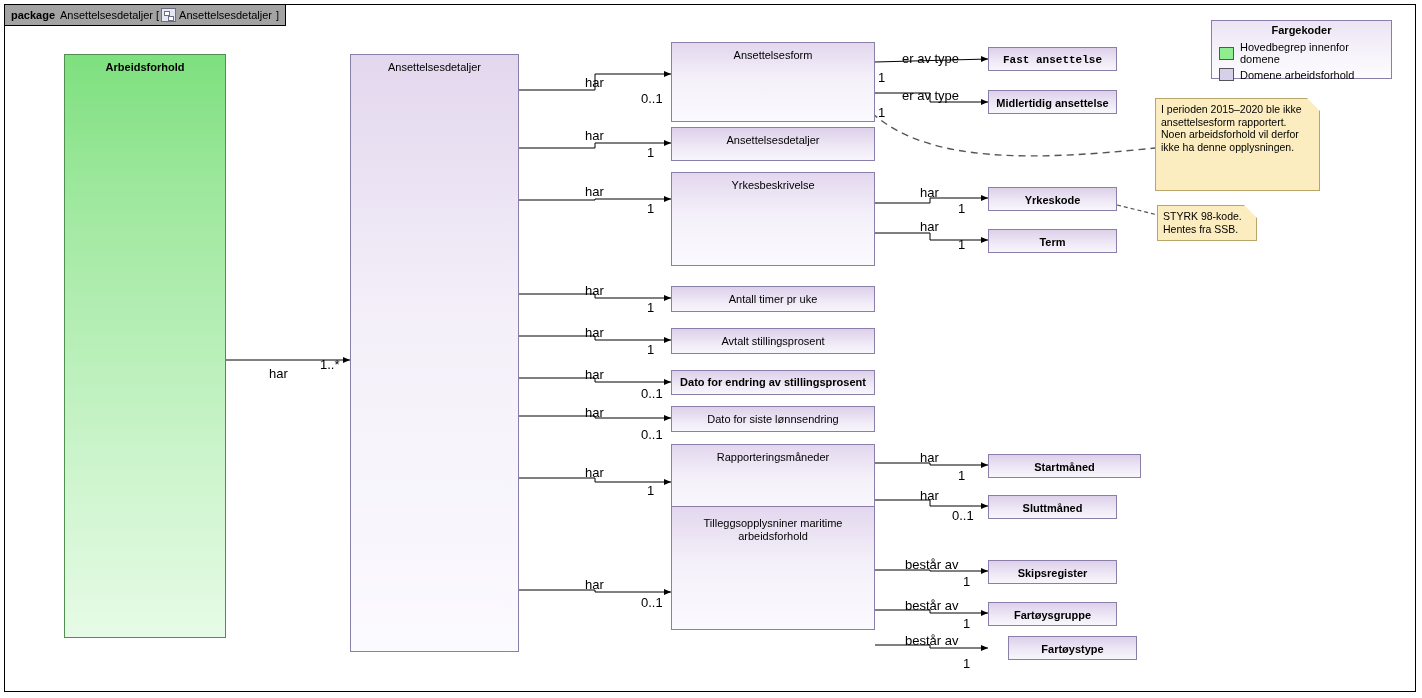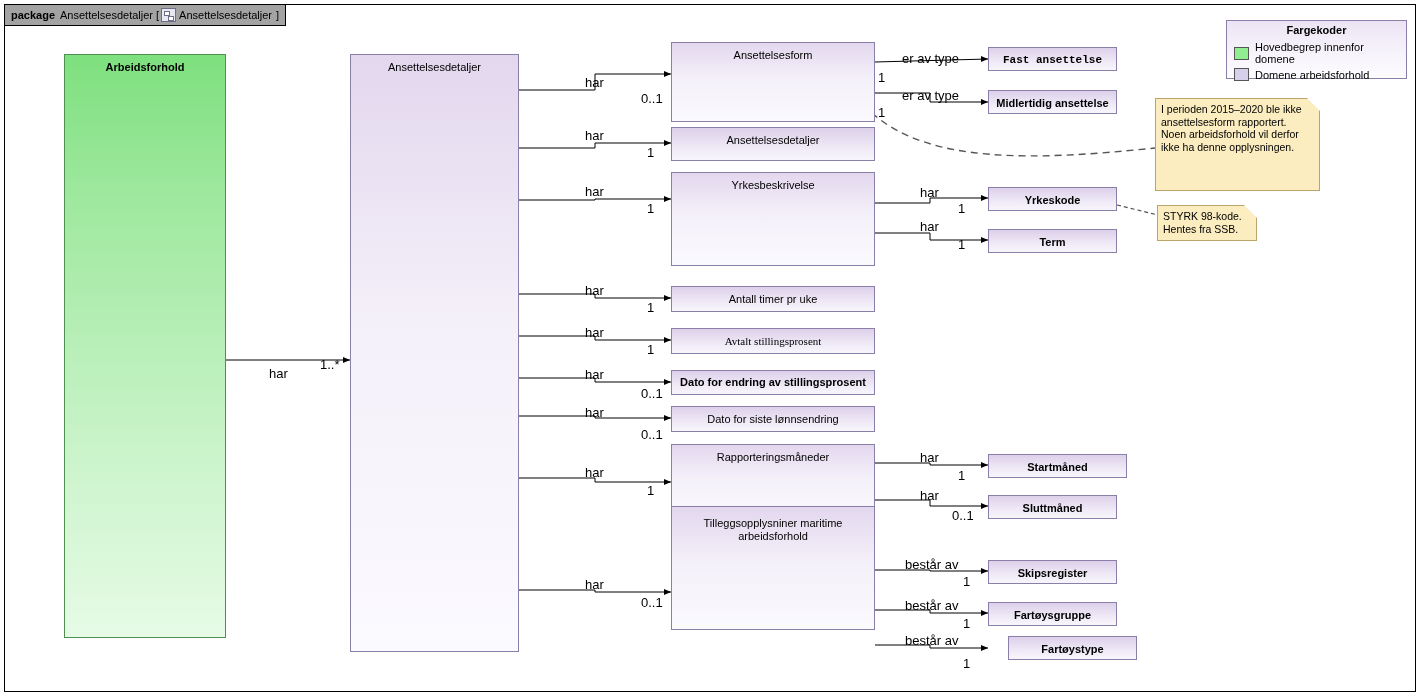--- a/index.html
+++ b/index.html
@@ -108,21 +108,20 @@
     padding-top: 10px;
   }
 
   
   .legend {
     position: absolute;
     box-sizing: border-box;
     border: 1px solid #8a7fa8;
     background: linear-gradient(to bottom, #ece4f4 0%, #f7f4fb 60%, #fdfcff 100%);
     font-size: 11px;
-    margin-left: 15px;
   }
   .legend-title {
     text-align: center;
     font-weight: bold;
     padding: 3px 0 4px 0;
   }
   .legend-row {
     display: flex;
     align-items: center;
     padding: 1px 7px 2px 7px;
@@ -290,37 +289,37 @@
   </div>
 
   <div class="node purple-flat bold" style="left:988px; top:229px; width:129px; height:24px;">
     <span>Term</span>
   </div>
 
   <div class="node purple-flat" style="left:671px; top:286px; width:204px; height:26px;">
     <span>Antall timer pr uke</span>
   </div>
 
-  <div class="node purple-flat" style="left:671px; top:328px; width:204px; height:26px;font-family:Liberation Serif, serif;">
+  <div class="node purple-flat" style="left:671px; top:328px; width:204px; height:26px;">
     <span>Avtalt stillingsprosent</span>
   </div>
 
   <div class="node purple-flat bold" style="left:671px; top:370px; width:204px; height:25px; padding-top:5px;">
     <span>Dato for endring av stillingsprosent</span>
   </div>
 
   <div class="node purple-flat" style="left:671px; top:406px; width:204px; height:26px;">
     <span>Dato for siste lønnsendring</span>
   </div>
 
   <div class="node purple" style="left:671px; top:444px; width:204px; height:74px;">
     <span>Rapporteringsmåneder</span>
   </div>
 
-  <div class="node purple-flat bold" style="left:988px; top:454px; width:139px; height:24px;">
+  <div class="node purple-flat bold" style="left:988px; top:454px; width:153px; height:24px;">
     <span>Startmåned</span>
   </div>
 
   <div class="node purple-flat bold" style="left:988px; top:495px; width:129px; height:24px;">
     <span>Sluttmåned</span>
   </div>
 
   <div class="node purple tall-label" style="left:671px; top:506px; width:204px; height:124px;">
     <span>Tilleggsopplysniner maritime arbeidsforhold</span>
   </div>

